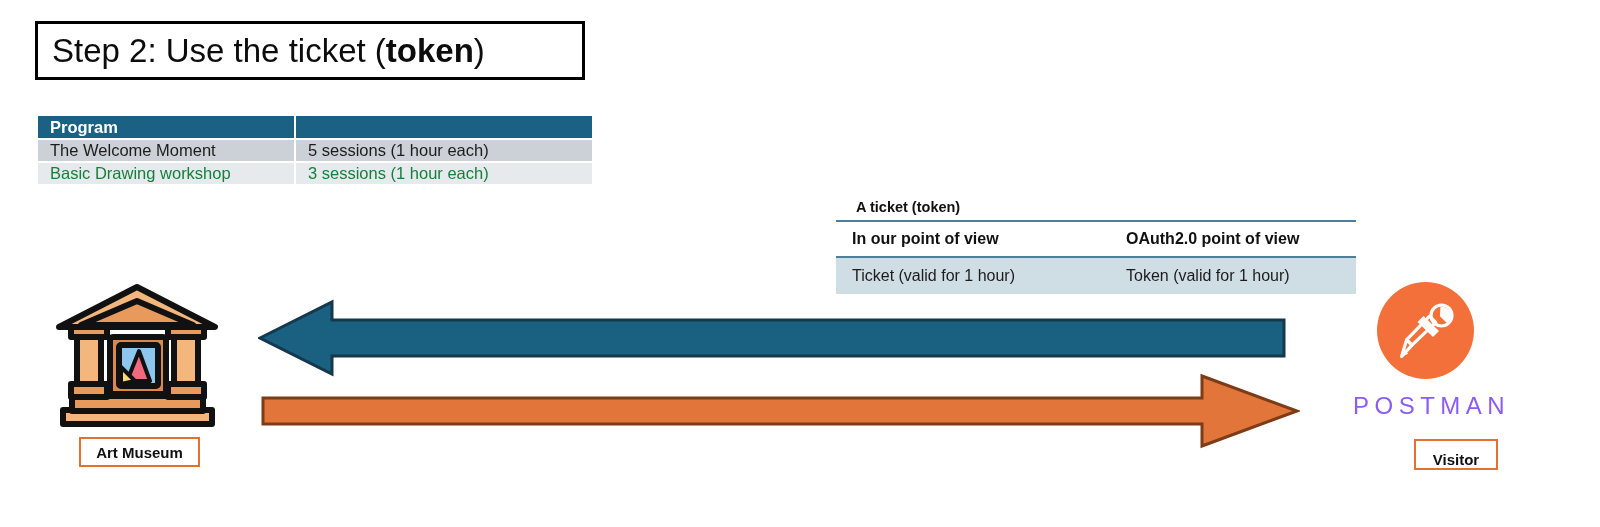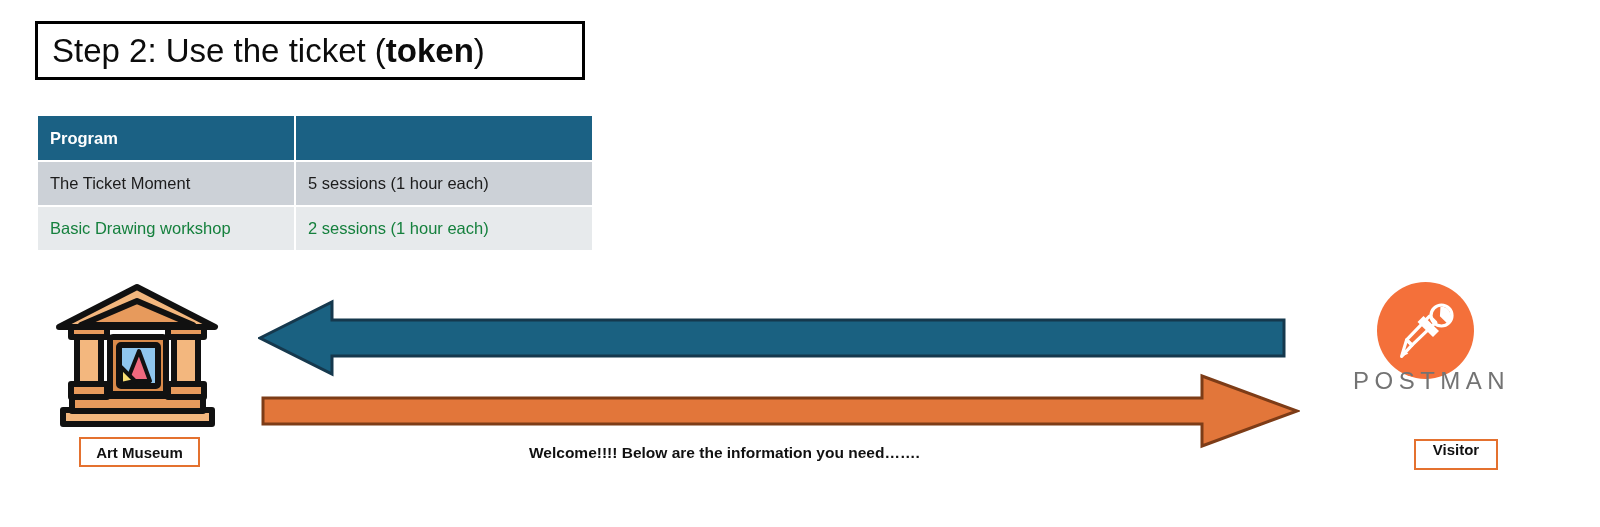--- a/index.html
+++ b/index.html
@@ -47,21 +47,21 @@
     position: absolute;
     left: 36px;
     top: 114px;
     width: 508px;
     border-collapse: separate;
     border-spacing: 2px 2px;
     table-layout: fixed;
   }
   .program-table th,
   .program-table td {
-    padding: 12px 12px;
+    padding: 1px 12px;
     text-align: left;
     font-size: 16.5px;
     font-weight: 400;
   }
   .program-table thead th {
     background: #1b6184;
     color: #ffffff;
     font-weight: 700;
     height: 20px;
     font-size: 16.5px;
@@ -147,39 +147,39 @@
     font-size: 15px;
     font-weight: 700;
     color: #111111;
   }
 
   
   .postman-mark { position: absolute; left: 1377px; top: 282px; }
   .postman-word {
     position: absolute;
     left: 1348px;
-    top: 367px;
+    top: 392px;
     width: 160px;
     text-align: center;
     font-size: 24px;
     font-weight: 400;
     letter-spacing: 5.5px;
-    color: #737373;
+    color: #8b5cf6;
     text-indent: 5px;
   }
   .visitor-label {
     position: absolute;
     left: 1414px;
     top: 439px;
     width: 84px;
     height: 31px;
     border: 2px solid #e4712f;
     box-sizing: border-box;
     display: flex;
-    align-items: flex-start;
+    align-items: flex-end;
     justify-content: center;
     background: #ffffff;
   }
   .visitor-label span {
     font-size: 15px;
     font-weight: 700;
     color: #111111;
   }
 </style>
 </head>
@@ -193,40 +193,56 @@
 
   <table class="program-table">
     <thead>
       <tr>
         <th class="col-prog">Program</th>
         <th class="col-sess"></th>
       </tr>
     </thead>
     <tbody>
       <tr class="row-a">
-        <td>The Ticket Moment</td>
+        <td>The Welcome Moment</td>
         <td>5 sessions (1 hour each)</td>
       </tr>
       <tr class="row-b">
         <td>Basic Drawing workshop</td>
-        <td>2 sessions (1 hour each)</td>
+        <td>3 sessions (1 hour each)</td>
       </tr>
     </tbody>
   </table>
 
+  <div class="ticket-block">
+    <div class="ticket-caption">A ticket (token)</div>
+    <table class="ticket-table">
+      <thead>
+        <tr>
+          <th class="tcol-a">In our point of view</th>
+          <th class="tcol-b">OAuth2.0 point of view</th>
+        </tr>
+      </thead>
+      <tbody>
+        <tr>
+          <td>Ticket (valid for 1 hour)</td>
+          <td>Token (valid for 1 hour)</td>
+        </tr>
+      </tbody>
+    </table>
+  </div>
 
   <svg class="arrow-svg arrow-blue" width="1028" height="80" viewBox="0 0 1028 80">
     <polygon points="2,40 74,4 74,22 1026,22 1026,58 74,58 74,76" fill="#1a6181" stroke="#15384d" stroke-width="3" stroke-linejoin="miter"></polygon>
   </svg>
 
   <svg class="arrow-svg arrow-orange" width="1040" height="78" viewBox="0 0 1040 78">
     <polygon points="3,26 942,26 942,4 1037,39 942,74 942,52 3,52" fill="#e2763a" stroke="#7d3c17" stroke-width="3" stroke-linejoin="miter"></polygon>
   </svg>
 
-  <div class="welcome-text">Welcome!!!! Below are the information you need…….</div>
 
   <svg class="museum-icon" width="165" height="152" viewBox="0 0 165 152">
     <g stroke="#111111" stroke-width="6" stroke-linejoin="round" stroke-linecap="round">
 
       <rect x="8" y="127" width="149" height="14" fill="#f3b77e"></rect>
       <rect x="17" y="113" width="131" height="15" fill="#e79a5c"></rect>
 
       <rect x="22" y="52" width="24" height="61" fill="#f3b77e"></rect>
       <rect x="119" y="52" width="24" height="61" fill="#f3b77e"></rect>
       <rect x="16" y="42" width="36" height="12" fill="#e79a5c"></rect>

